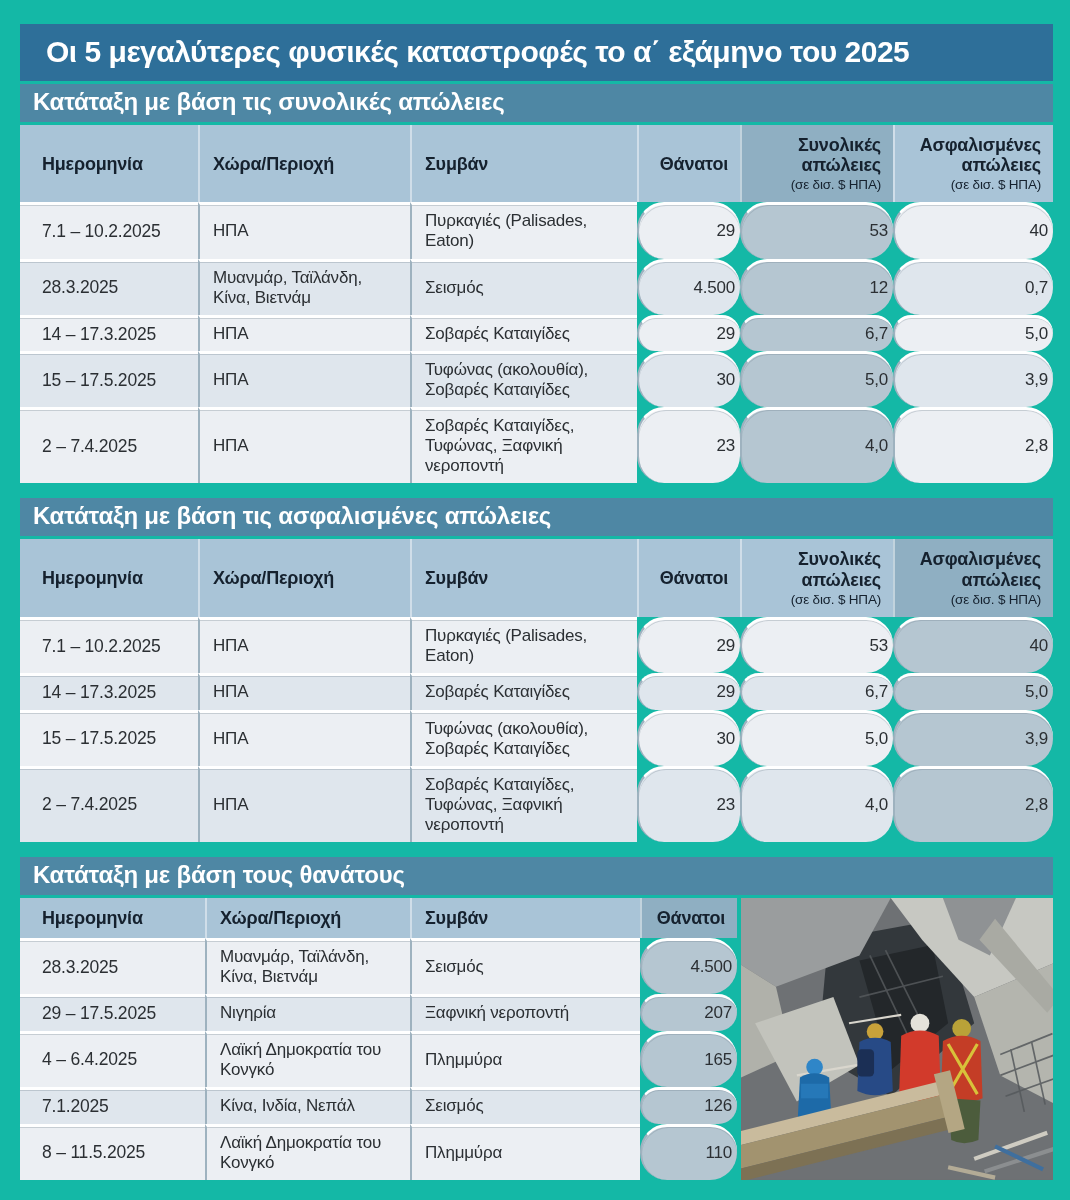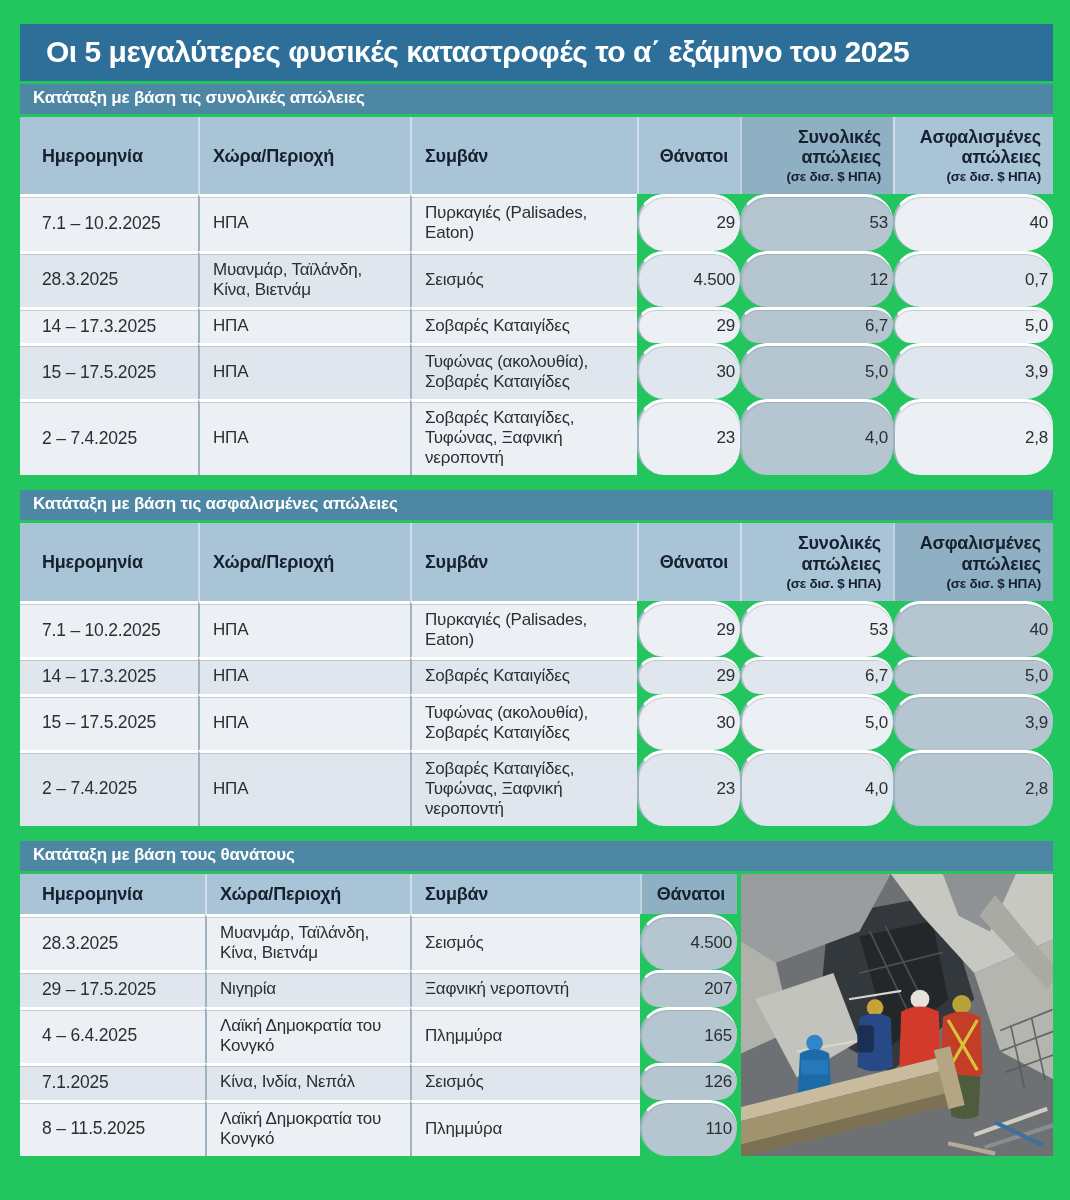--- a/index.html
+++ b/index.html
@@ -1,33 +1,33 @@
 <!DOCTYPE html>
 <html lang="el"><head>
 <meta charset="utf-8">
 <style>
   html,body{margin:0;padding:0;background:#ececea;}
   .page{
     width:1070px;height:1200px;box-sizing:border-box;
-    background:#22c55e;
+    background:#14b8a6;
     padding:24px 17px 15px 20px;
     font-family:"Liberation Sans", sans-serif;
     letter-spacing:-0.2px;
     overflow:hidden;
   }
   .content{width:1033px;}
   .title-bar{
     background:#2e6f99;color:#ffffff;
     font-size:30px;font-weight:700;letter-spacing:-0.5px;
     padding:11px 14px 12px 26px;
     margin-bottom:3px;
   }
   .section-bar{
     background:#4e87a4;color:#ffffff;
-    font-size:17px;font-weight:700;
+    font-size:24px;font-weight:700;
     padding:4px 12px 6px 13px;
     margin-bottom:3px;
   }
   .tbl-wrap{margin-bottom:15px;}
   table{border-collapse:separate;border-spacing:0;table-layout:fixed;width:1033px;}
   table.t3{width:717px;}
   th,td{
     vertical-align:middle;
     padding:6px 12px 7px 13px;
     overflow:hidden;
@@ -35,21 +35,21 @@
   thead th{
     background:#a9c4d7;color:#15212e;
     font-size:18px;font-weight:700;line-height:1.12;
     text-align:left;
     padding-top:10px;padding-bottom:10px;
     border-left:2px solid rgba(255,255,255,.45);
   }
   thead th:first-child{border-left:none;padding-left:22px;}
   thead th.hl{background:#8fafc2;}
   thead th.num{text-align:right;}
-  .h-sub{display:block;font-size:13.5px;font-weight:700;margin-top:2px;}
+  .h-sub{display:block;font-size:13.5px;font-weight:400;margin-top:2px;}
   tbody td{
     font-size:17px;line-height:1.18;color:#2b2f33;
     border-top:3px solid #ffffff;
     border-left:2px solid #9eb2bf;
     box-shadow:inset 0 1px 0 rgba(110,125,140,.30);
     background:#eceff3;
   }
   tbody td:first-child{border-left:none;padding-left:22px;font-size:17.5px;}
   tbody tr:nth-child(even) td{background:#dfe6ed;}
   tbody td.num{text-align:right;padding-right:5px;border-radius:27px;}

